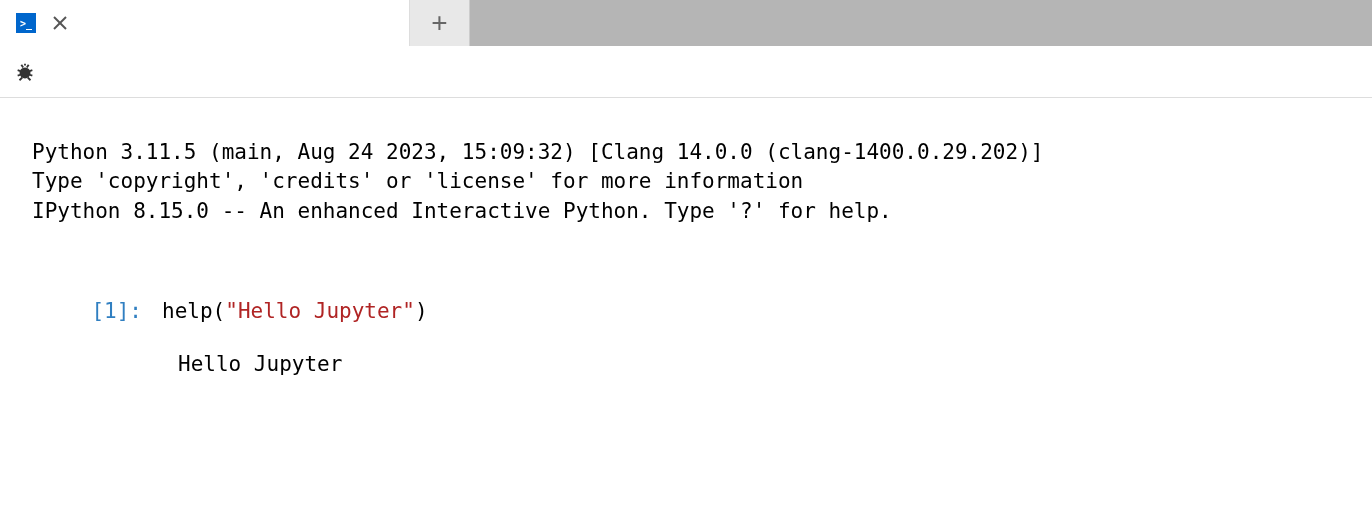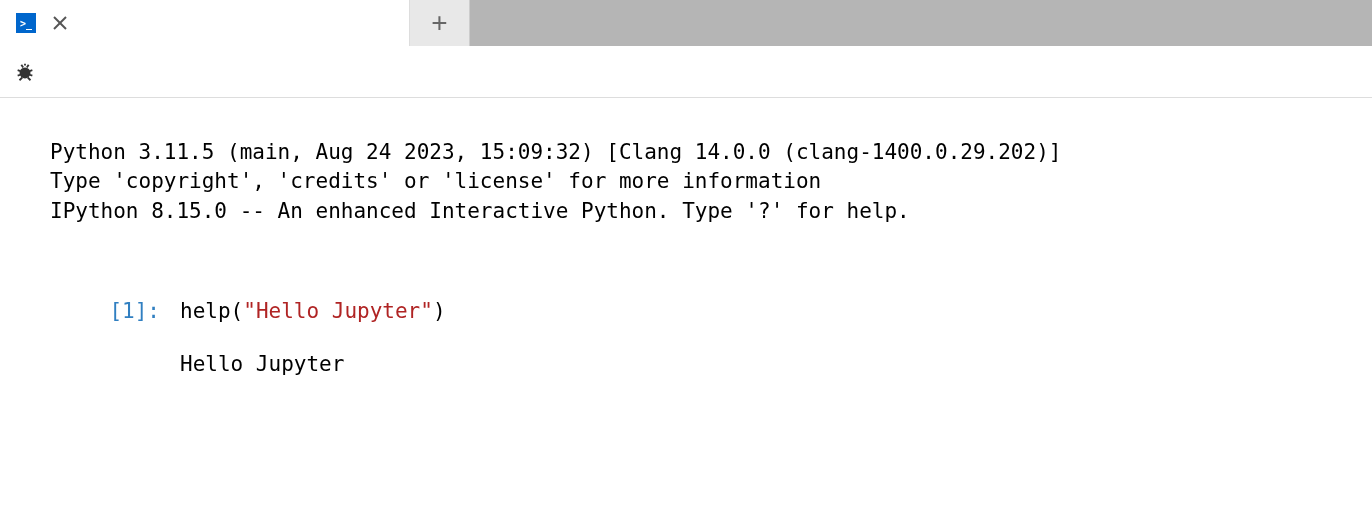--- a/index.html
+++ b/index.html
@@ -78,21 +78,21 @@
       align-items: center;
       padding: 0 14px;
       border-bottom: 1px solid #ddd;
     }
     .bug-icon {
       width: 22px;
       height: 22px;
       cursor: pointer;
     }
     .console-body {
-      padding: 40px 50px;
+      padding: 40px 32px;
     }
     .banner {
       font-family: "SF Mono", Menlo, Monaco, Consolas, monospace;
       font-size: 21px;
       line-height: 1.4;
       color: #000;
       white-space: pre;
       margin-bottom: 70px;
     }
     .cell {
@@ -117,20 +117,21 @@
       color: #000;
     }
     .code-str {
       color: #b02424;
     }
     .output-row {
       display: flex;
       font-family: "SF Mono", Menlo, Monaco, Consolas, monospace;
       font-size: 21px;
       margin-top: 24px;
+      gap: 16px;
     }
     .output-spacer {
       width: 130px;
       flex-shrink: 0;
     }
     .output-text {
       color: #000;
       white-space: pre;
     }
   </style>

